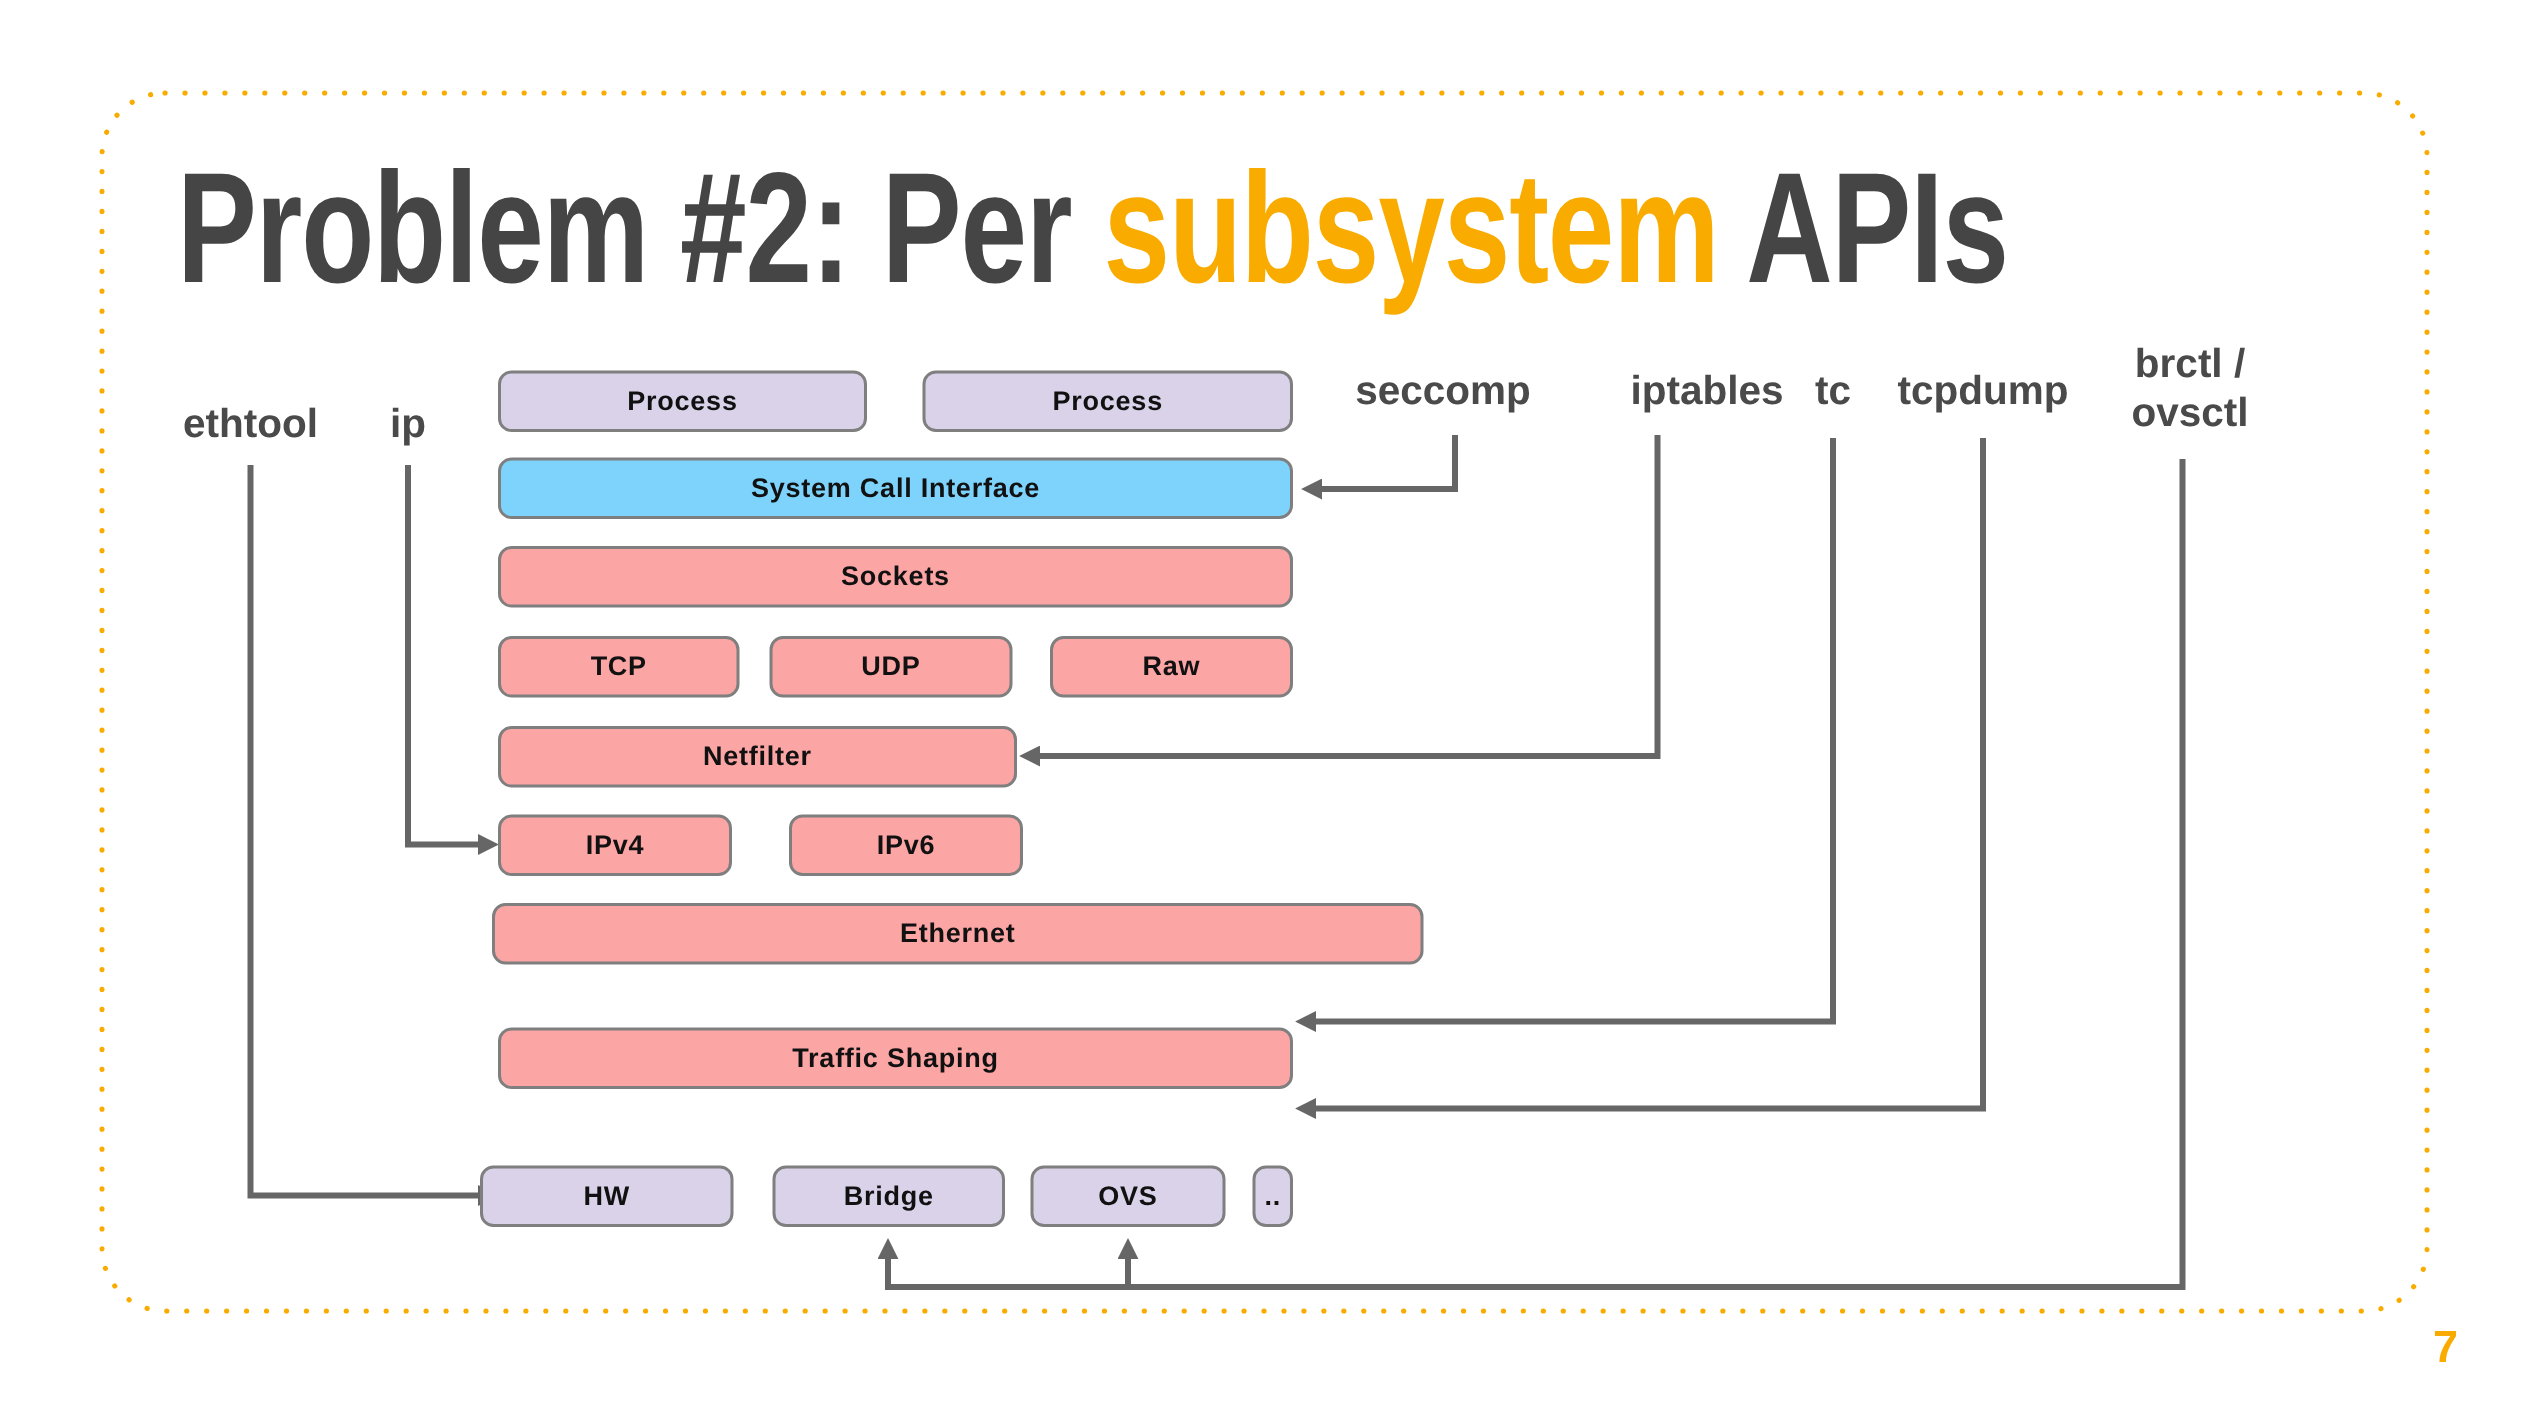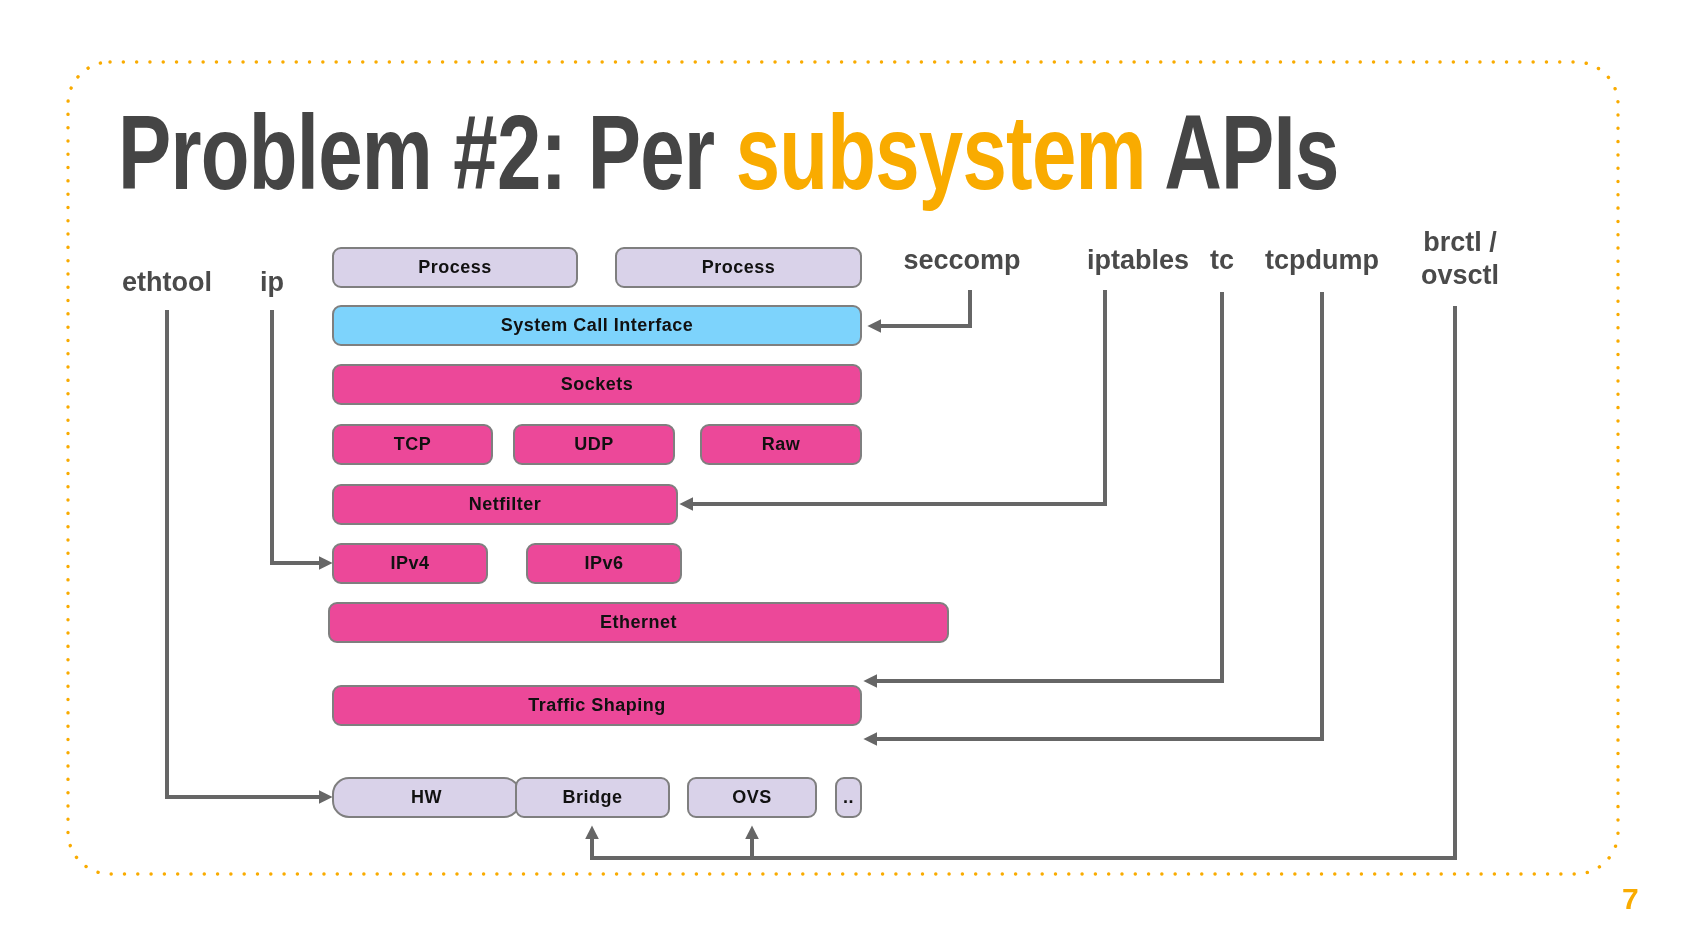--- a/index.html
+++ b/index.html
@@ -49,21 +49,21 @@
     align-items: center;
     justify-content: center;
     font-size: 18px;
     font-weight: bold;
     color: #111111;
     z-index: 2;
     letter-spacing: 0.5px;
   }
   .box.purple { background: #d9d2e9; }
   .box.green  { background: #7dd3fc; }
-  .box.blue   { background: #ec4899; }
+  .box.blue   { background: #fca5a5; }
   .tool-label {
     position: absolute;
     transform: translateX(-50%);
     font-size: 27px;
     font-weight: bold;
     color: #4a4a4a;
     white-space: pre-line;
     text-align: center;
     line-height: 33px;
     z-index: 2;
@@ -120,20 +120,20 @@
   <div class="box green" style="left:332px; top:305px; width:530px;">System Call Interface</div>
   <div class="box blue" style="left:332px; top:364px; width:530px;">Sockets</div>
   <div class="box blue" style="left:332px; top:424px; width:161px;">TCP</div>
   <div class="box blue" style="left:513px; top:424px; width:162px;">UDP</div>
   <div class="box blue" style="left:700px; top:424px; width:162px;">Raw</div>
   <div class="box blue" style="left:332px; top:484px; width:346px;">Netfilter</div>
   <div class="box blue" style="left:332px; top:543px; width:156px;">IPv4</div>
   <div class="box blue" style="left:526px; top:543px; width:156px;">IPv6</div>
   <div class="box blue" style="left:328px; top:602px; width:621px;">Ethernet</div>
   <div class="box blue" style="left:332px; top:661px; width:530px;margin-top:24px;">Traffic Shaping</div>
-  <div class="box purple" style="left:332px; top:777px; width:189px;border-radius:17px;">HW</div>
+  <div class="box purple" style="left:320px; top:777px; width:169px;">HW</div>
   <div class="box purple" style="left:515px; top:777px; width:155px;">Bridge</div>
   <div class="box purple" style="left:687px; top:777px; width:130px;">OVS</div>
   <div class="box purple" style="left:835px; top:777px; width:27px;">..</div>
 
   <div class="page-number">7</div>
 
 </div>
 
 </body></html>

